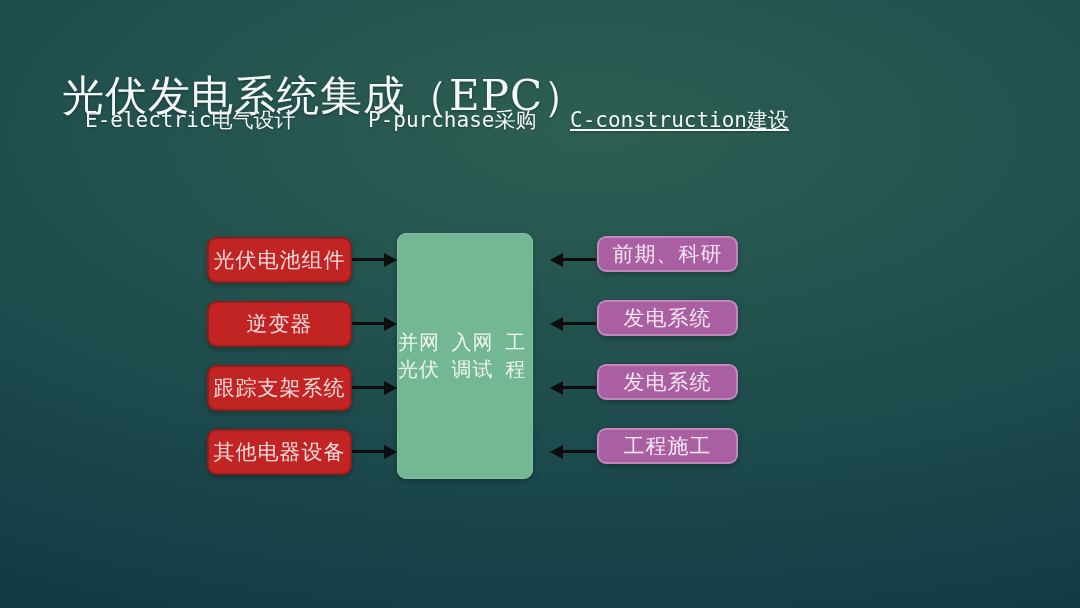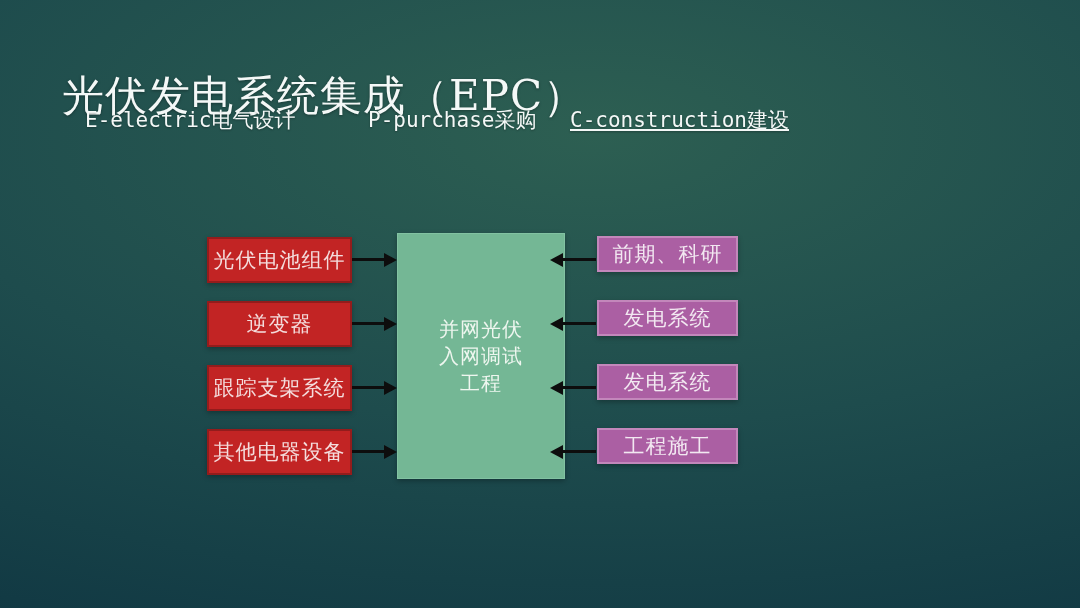--- a/index.html
+++ b/index.html
@@ -49,46 +49,47 @@
   .box {
     position: absolute;
     display: flex;
     align-items: center;
     justify-content: center;
     text-align: left;
     box-sizing: border-box;
     box-shadow: 0 2px 5px rgba(0,0,0,0.28);
     font-size: 21px;
     letter-spacing: 1px;
+    border-radius: 9px;
   }
   .box.red {
     left: 207px;
     width: 145px;
     height: 46px;
     background: var(--red-fill, #c22424);
     border: 2px solid var(--red-border, #931c1c);
     color: var(--red-text, #f4dcdc);
   }
   .box.purple {
     left: 597px;
     width: 141px;
     height: 36px;
     background: var(--purple-fill, #ab5fa3);
     border: 2px solid var(--purple-border, #c387bb);
     color: var(--purple-text, #f2e8f1);
   }
   .box.green {
     left: 397px;
     top: 233px;
-    width: 168px;
+    width: 136px;
     height: 246px;
     background: var(--green-fill, #74b795);
     border: 1px solid var(--green-border, #82c2a2);
     color: var(--green-text, #eef6ef);
-    flex-direction: column;
+    flex-direction: row;
     font-size: 20px;
     line-height: 1.35;
   }
   .center-line { display: block; }
 
   .arrow {
     position: absolute;
     height: 3px;
     background: var(--arrow, #0d0d0d);
   }

